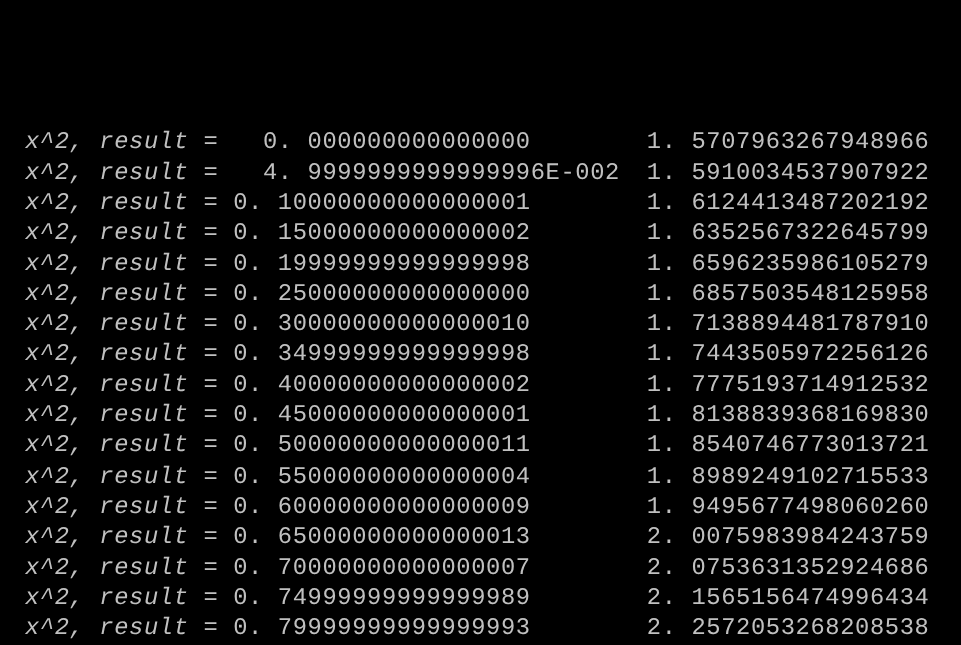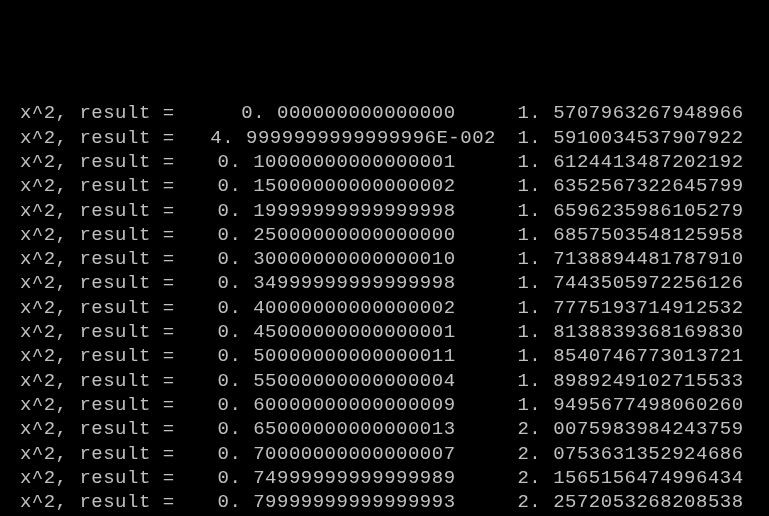--- a/index.html
+++ b/index.html
@@ -13,22 +13,22 @@
       white-space: pre;
       width: 769px;
       height: 516px;
       box-sizing: border-box;
       overflow: hidden;
       letter-spacing: 0.5px;
     }
     .line {
       display: block;
     }
-    .label { display: inline-block; }
-    .col1 { display: inline-block; width: 300px; text-align: center; }
+    .label { display: inline-block; font-style: italic; }
+    .col1 { display: inline-block; width: 300px; text-align: left; }
     .col2 { display: inline-block; width: 280px; text-align: center; margin-left: 4px; }
   </style>
 </head>
 <body>
 
 
 
 <div id="terminal"><span class="line"><span class="label"> x^2, result = </span><span class="col1">  0. 000000000000000</span><span class="col2">1. 5707963267948966</span></span><span class="line"><span class="label"> x^2, result = </span><span class="col1">  4. 9999999999999996E-002</span><span class="col2">1. 5910034537907922</span></span><span class="line"><span class="label"> x^2, result = </span><span class="col1">0. 10000000000000001</span><span class="col2">1. 6124413487202192</span></span><span class="line"><span class="label"> x^2, result = </span><span class="col1">0. 15000000000000002</span><span class="col2">1. 6352567322645799</span></span><span class="line"><span class="label"> x^2, result = </span><span class="col1">0. 19999999999999998</span><span class="col2">1. 6596235986105279</span></span><span class="line"><span class="label"> x^2, result = </span><span class="col1">0. 25000000000000000</span><span class="col2">1. 6857503548125958</span></span><span class="line"><span class="label"> x^2, result = </span><span class="col1">0. 30000000000000010</span><span class="col2">1. 7138894481787910</span></span><span class="line"><span class="label"> x^2, result = </span><span class="col1">0. 34999999999999998</span><span class="col2">1. 7443505972256126</span></span><span class="line"><span class="label"> x^2, result = </span><span class="col1">0. 40000000000000002</span><span class="col2">1. 7775193714912532</span></span><span class="line"><span class="label"> x^2, result = </span><span class="col1">0. 45000000000000001</span><span class="col2">1. 8138839368169830</span></span><span class="line"><span class="label"> x^2, result = </span><span class="col1">0. 50000000000000011</span><span class="col2">1. 8540746773013721</span></span><span class="line"><span class="label"> x^2, result = </span><span class="col1">0. 55000000000000004</span><span class="col2">1. 8989249102715533</span></span><span class="line"><span class="label"> x^2, result = </span><span class="col1">0. 60000000000000009</span><span class="col2">1. 9495677498060260</span></span><span class="line"><span class="label"> x^2, result = </span><span class="col1">0. 65000000000000013</span><span class="col2">2. 0075983984243759</span></span><span class="line"><span class="label"> x^2, result = </span><span class="col1">0. 70000000000000007</span><span class="col2">2. 0753631352924686</span></span><span class="line"><span class="label"> x^2, result = </span><span class="col1">0. 74999999999999989</span><span class="col2">2. 1565156474996434</span></span><span class="line"><span class="label"> x^2, result = </span><span class="col1">0. 79999999999999993</span><span class="col2">2. 2572053268208538</span></span><span class="line"><span class="label"> x^2, result = </span><span class="col1">0. 85000000000000009</span><span class="col2">2. 3890164863255792</span></span></div>
 
 

